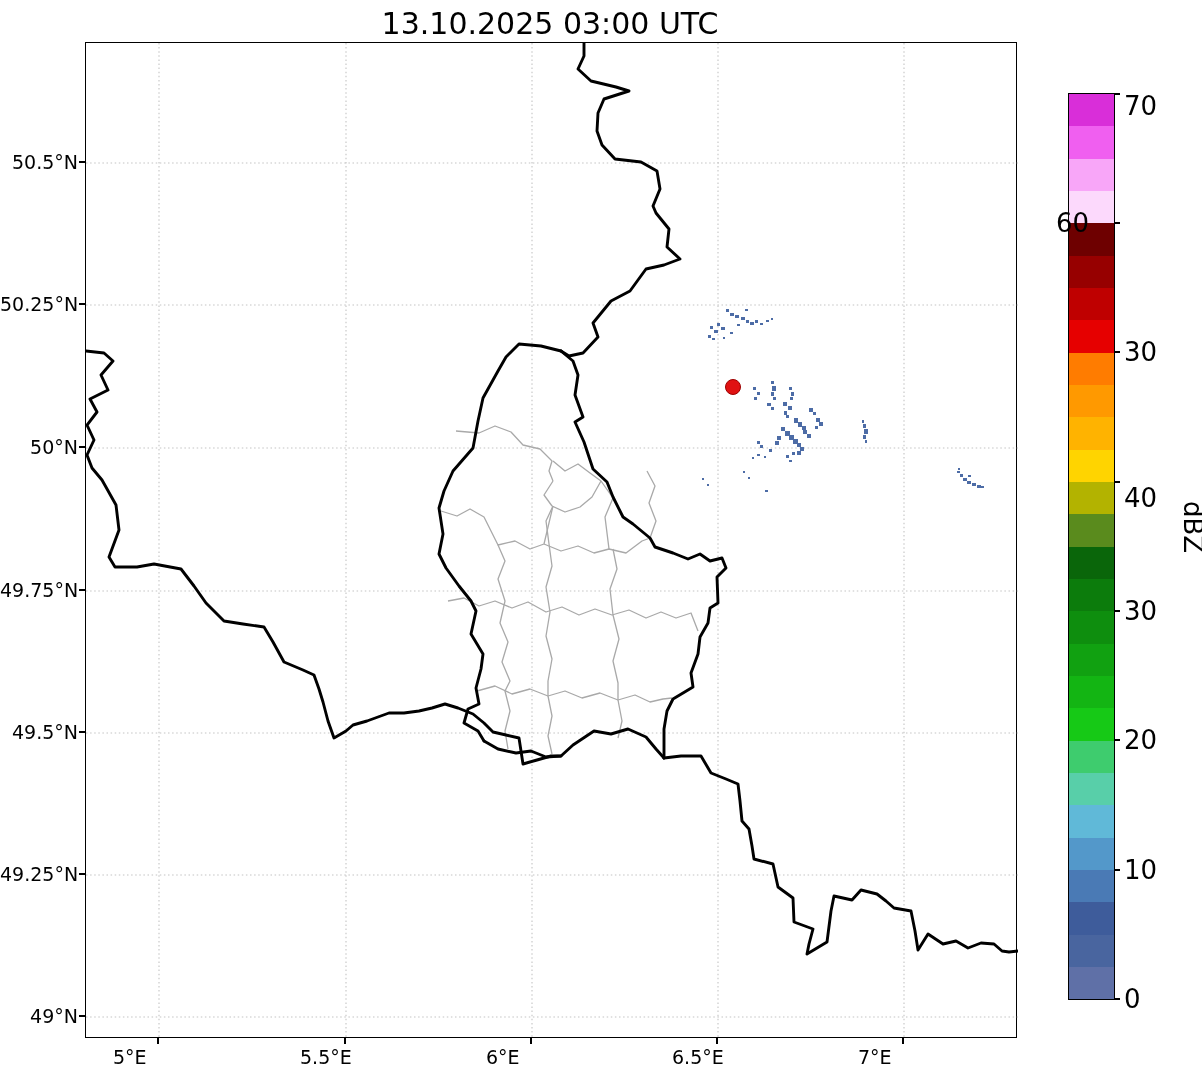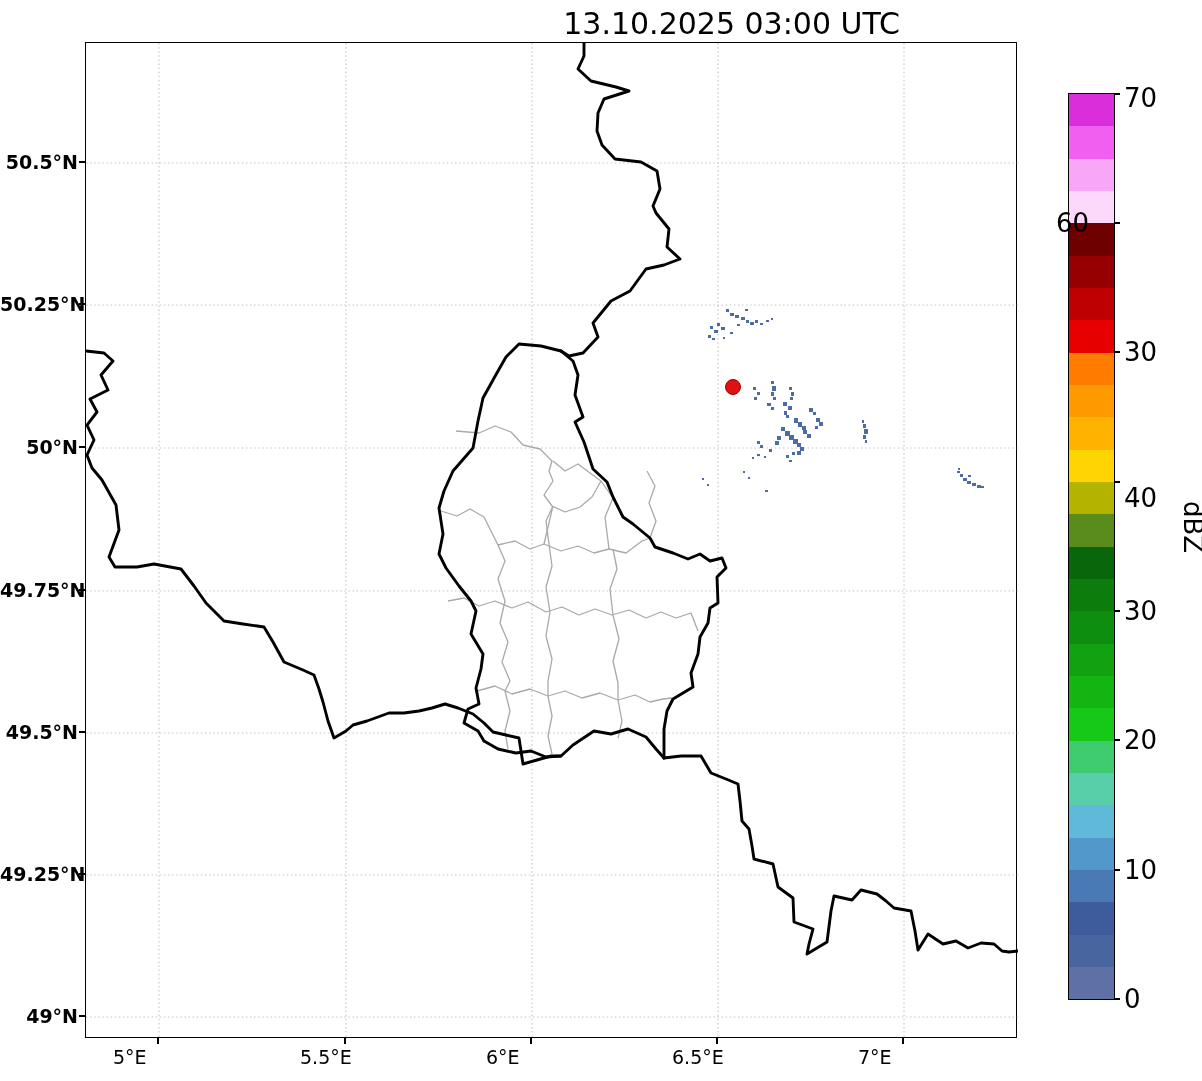--- a/index.html
+++ b/index.html
@@ -1,24 +1,24 @@
 <!DOCTYPE html>
 <html><head>
 <meta charset="utf-8">
 <style>
   html,body{margin:0;padding:0;background:#ffffff;}
   .fig{position:relative;width:1202px;height:1081px;background:#ffffff;
        font-family:"DejaVu Sans","Liberation Sans",sans-serif;color:#000;overflow:hidden;}
   .abs{position:absolute;}
-  .title{left:200px;top:6px;width:700px;text-align:right;font-size:30px;}
+  .title{left:200px;top:6px;width:700px;text-align:center;font-size:30px;}
   .map-frame{left:85px;top:42px;width:932px;height:996px;border:1.8px solid #000;box-sizing:border-box;background:#fff;}
   .map-svg{position:absolute;left:0;top:0;}
   .infobox{left:96px;top:54px;background:#fff;border:1.2px solid #000;padding:3px 8px 4px 8px;
            font-size:17.5px;line-height:1.28;white-space:nowrap;z-index:5;}
-  .ytick{width:78px;text-align:right;font-size:19px;line-height:22px;font-weight:bold;}
+  .ytick{width:78px;text-align:right;font-size:19px;line-height:22px;}
   .xtick{width:90px;text-align:left;font-size:19px;line-height:22px;}
   .tm{position:absolute;background:#000;}
   .cbar{left:1068px;top:93px;width:45px;height:905px;border:1.3px solid #000;box-sizing:content-box;
         display:flex;flex-direction:column;}
   .cbar > div{flex:1 1 auto;}
   .cbtick{font-size:26px;line-height:28px;}
   .cbar-label{left:1148px;top:531px;width:90px;font-size:26px;transform:rotate(90deg);transform-origin:center;}
 </style>
 </head>
 <body>
@@ -229,21 +229,21 @@
 
   <div class="tm" style="left:1114px;top:93px;width:6px;height:1.6px"></div>
   <div class="tm" style="left:1114px;top:222px;width:6px;height:1.6px"></div>
   <div class="tm" style="left:1114px;top:351px;width:6px;height:1.6px"></div>
   <div class="tm" style="left:1114px;top:481px;width:6px;height:1.6px"></div>
   <div class="tm" style="left:1114px;top:610px;width:6px;height:1.6px"></div>
   <div class="tm" style="left:1114px;top:739px;width:6px;height:1.6px"></div>
   <div class="tm" style="left:1114px;top:869px;width:6px;height:1.6px"></div>
   <div class="tm" style="left:1114px;top:998px;width:6px;height:1.6px"></div>
 
-  <div class="abs cbtick" style="left:1124px;top:84px">70</div>
+  <div class="abs cbtick" style="left:1124px;top:92px">70</div>
   <div class="abs cbtick" style="left:1056px;top:209px">60</div>
   <div class="abs cbtick" style="left:1124px;top:338px">30</div>
   <div class="abs cbtick" style="left:1124px;top:484px">40</div>
   <div class="abs cbtick" style="left:1124px;top:597px">30</div>
   <div class="abs cbtick" style="left:1124px;top:726px">20</div>
   <div class="abs cbtick" style="left:1124px;top:856px">10</div>
   <div class="abs cbtick" style="left:1124px;top:985px">0</div>
 
   <div class="abs cbar-label">dBZ</div>
 

